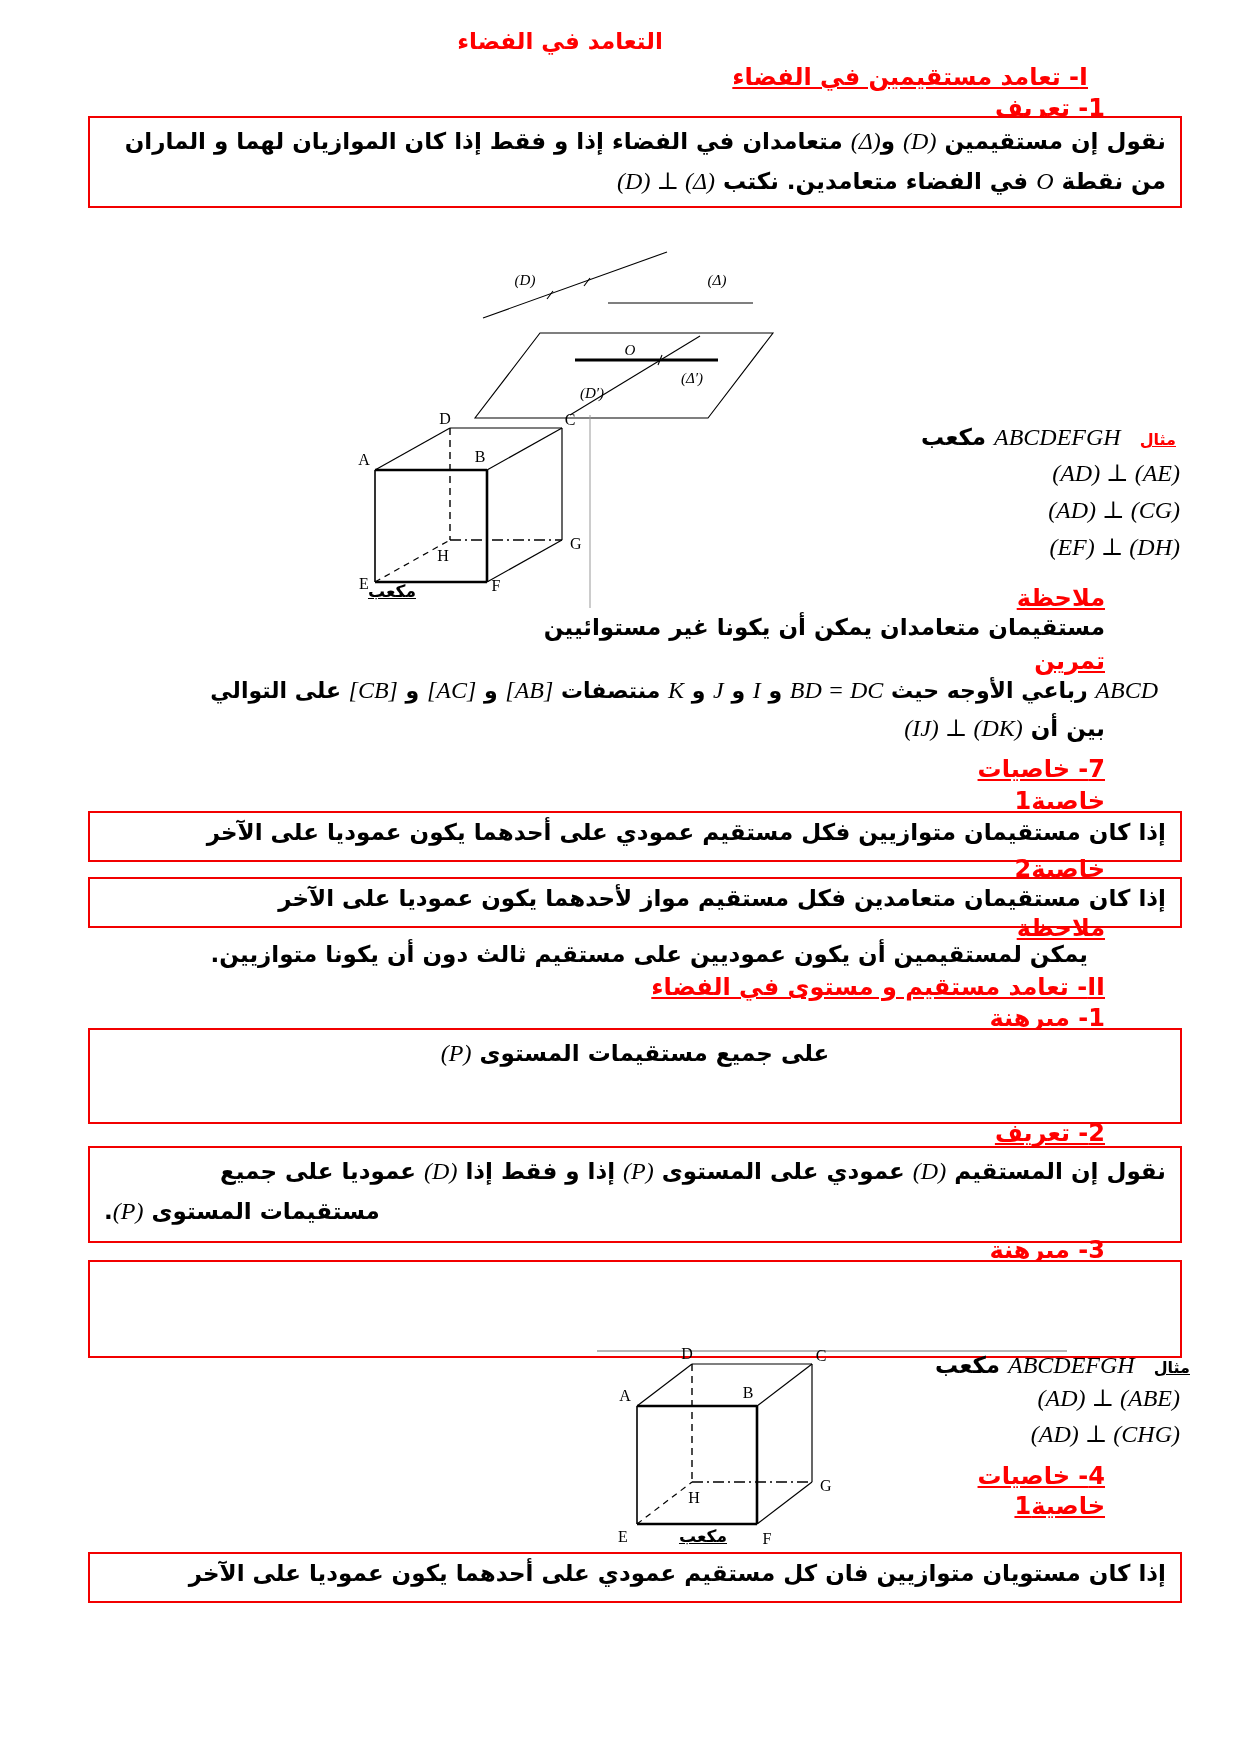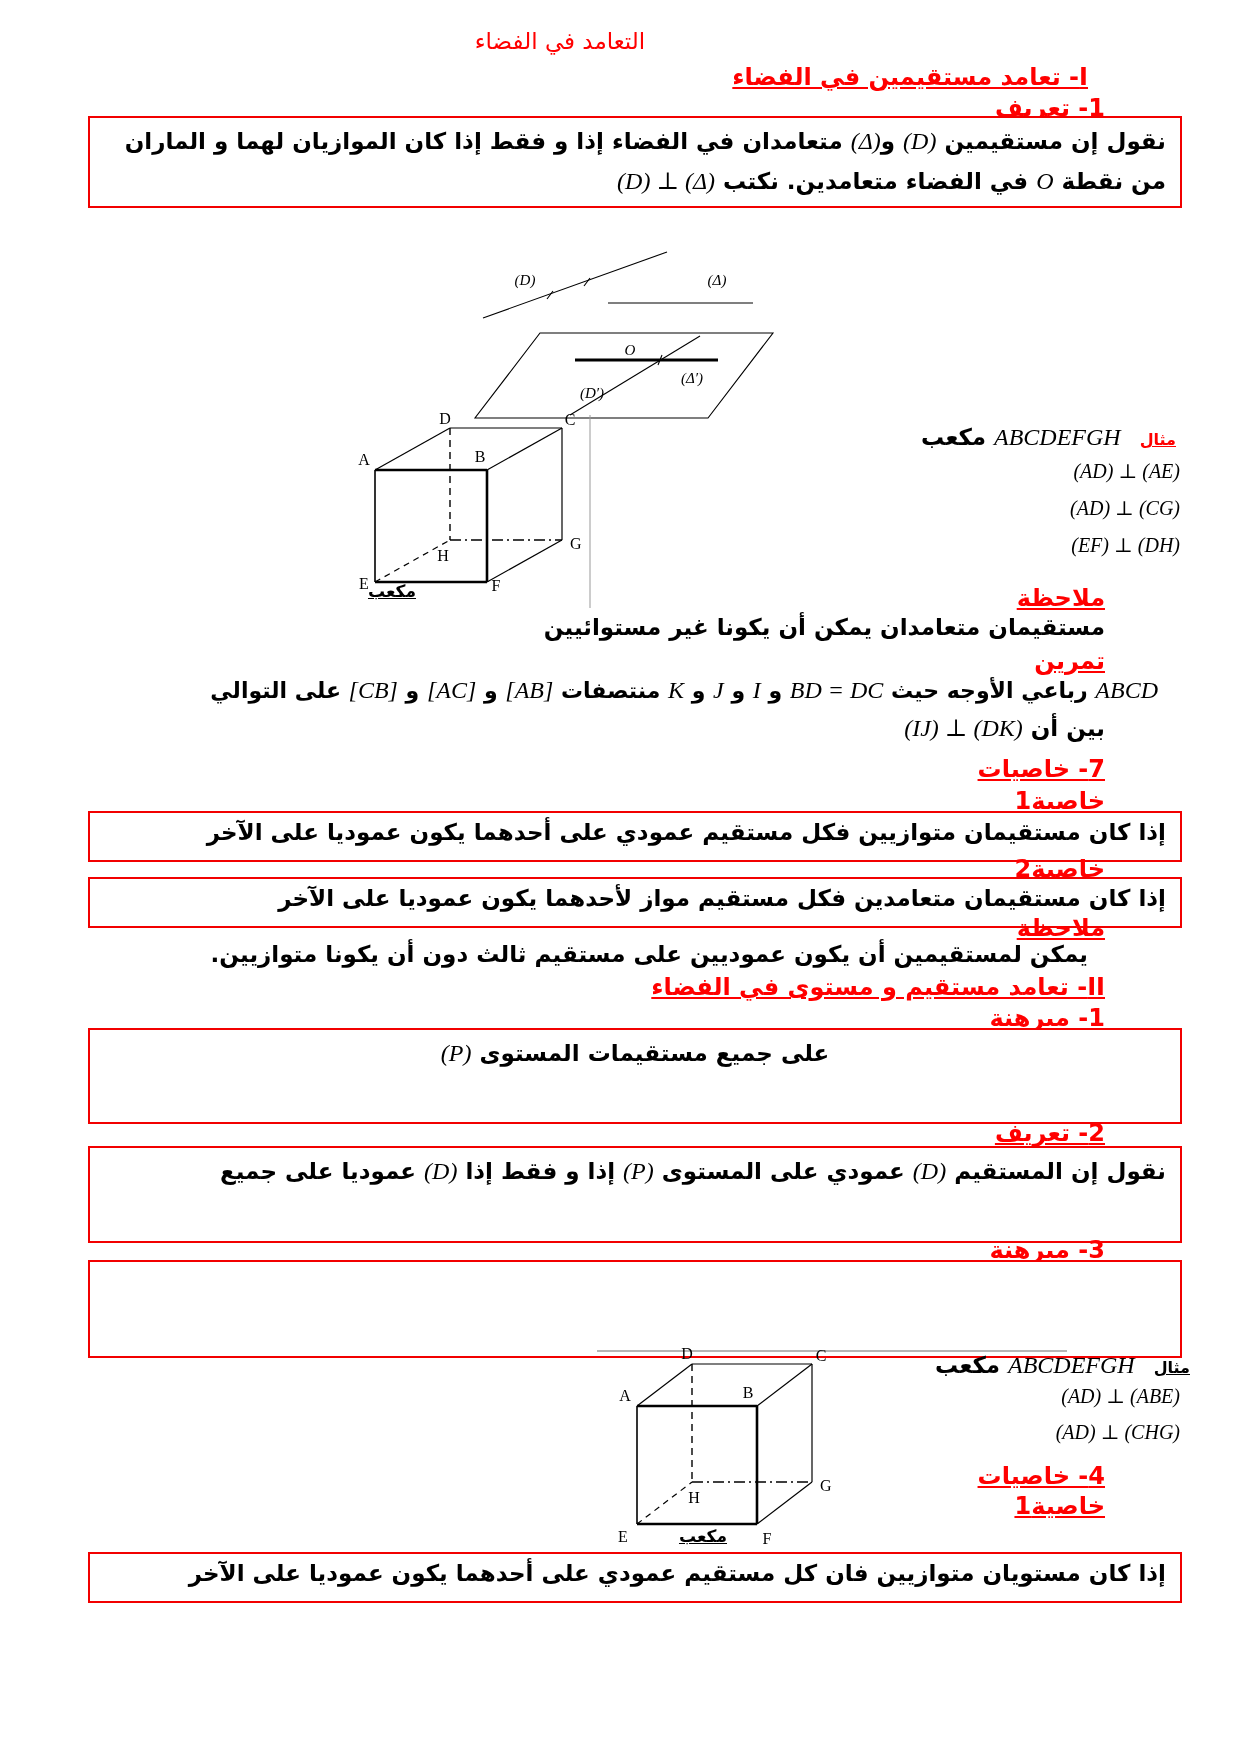--- a/index.html
+++ b/index.html
@@ -1,27 +1,27 @@
 <!DOCTYPE html>
 <html lang="ar"><head>
 <meta charset="utf-8">
 <style>
   html,body{margin:0;padding:0}
   body{width:1240px;height:1754px;position:relative;background:#fff;color:#000;
        font-family:"DejaVu Sans",sans-serif;overflow:hidden}
   .abs{position:absolute}
   .rtl{direction:rtl;unicode-bidi:embed}
-  .title{color:#f00;font-weight:normal;font-size:23px;text-align:center}
+  .title{color:#f00;font-weight:bold;font-size:23px;text-align:center}
   .hd{color:#f00;font-weight:bold;font-size:24px;text-decoration:underline;white-space:nowrap}
   .t{font-size:23px;font-weight:bold;white-space:nowrap}
   .t22{font-size:22px}
   .m{direction:ltr;unicode-bidi:isolate;font-family:"Liberation Serif","DejaVu Serif",serif;
      font-style:italic;font-weight:normal;font-size:24px}
   .frm{direction:ltr;font-family:"Liberation Serif","DejaVu Serif",serif;font-style:italic;
-       font-size:20px;white-space:nowrap}
+       font-size:24px;white-space:nowrap}
   .rbox{position:absolute;left:88px;width:1062px;border:2px solid #f20000;padding:3px 14px;background:#fff}
   .bl{font-size:23px;font-weight:bold;line-height:40px;direction:rtl;text-align:right;white-space:nowrap}
   .bl.c{text-align:center}
   .bl.l{text-align:left}
   .exlbl{color:#f00;font-weight:bold;font-size:16px;text-decoration:underline;margin-left:19px}
   .exlbl.blk{color:#000}
   .cap{font-size:17px;font-weight:bold;text-decoration:underline;text-align:center;direction:rtl}
   svg text{font-family:"Liberation Serif","DejaVu Serif",serif;font-size:16px;fill:#000}
   svg .figlbl{font-style:italic;font-size:15px}
   .grayline{background:#b5b5b5}
@@ -115,20 +115,21 @@
 <div class="abs hd rtl" style="top:973px;right:135px">II- تعامد مستقيم و مستوى في الفضاء</div>
 
 <div class="abs hd rtl" style="top:1004px;right:135px">1- مبرهنة</div>
 <div class="rbox" style="top:1028px;min-height:86px">
   <div class="bl c"><span>على جميع مستقيمات المستوى </span><span class="m" dir="ltr">(P)</span></div>
 </div>
 
 <div class="abs hd rtl" style="top:1119px;right:135px">2- تعريف</div>
 <div class="rbox" style="top:1146px;min-height:87px">
   <div class="bl"><span>نقول إن المستقيم </span><span class="m" dir="ltr">(D)</span><span> عمودي على المستوى </span><span class="m" dir="ltr">(P)</span><span> إذا و فقط إذا </span><span class="m" dir="ltr">(D)</span><span> عموديا على جميع</span></div>
+  <div class="bl l"><span>مستقيمات المستوى </span><span class="m" dir="ltr" able="false">(P)</span><span>.</span></div>
 </div>
 
 <div class="abs hd rtl" style="top:1236px;right:135px">3- مبرهنة</div>
 <div class="rbox" style="top:1260px;min-height:88px">
 </div>
 
 <div class="abs grayline" style="top:1350px;left:597px;width:470px;height:2px"></div>
 <div class="abs rtl t" style="top:1352px;right:50px">
   <span class="exlbl blk">مثال</span><span class="m" dir="ltr">ABCDEFGH</span><span> مكعب</span>
 </div>

